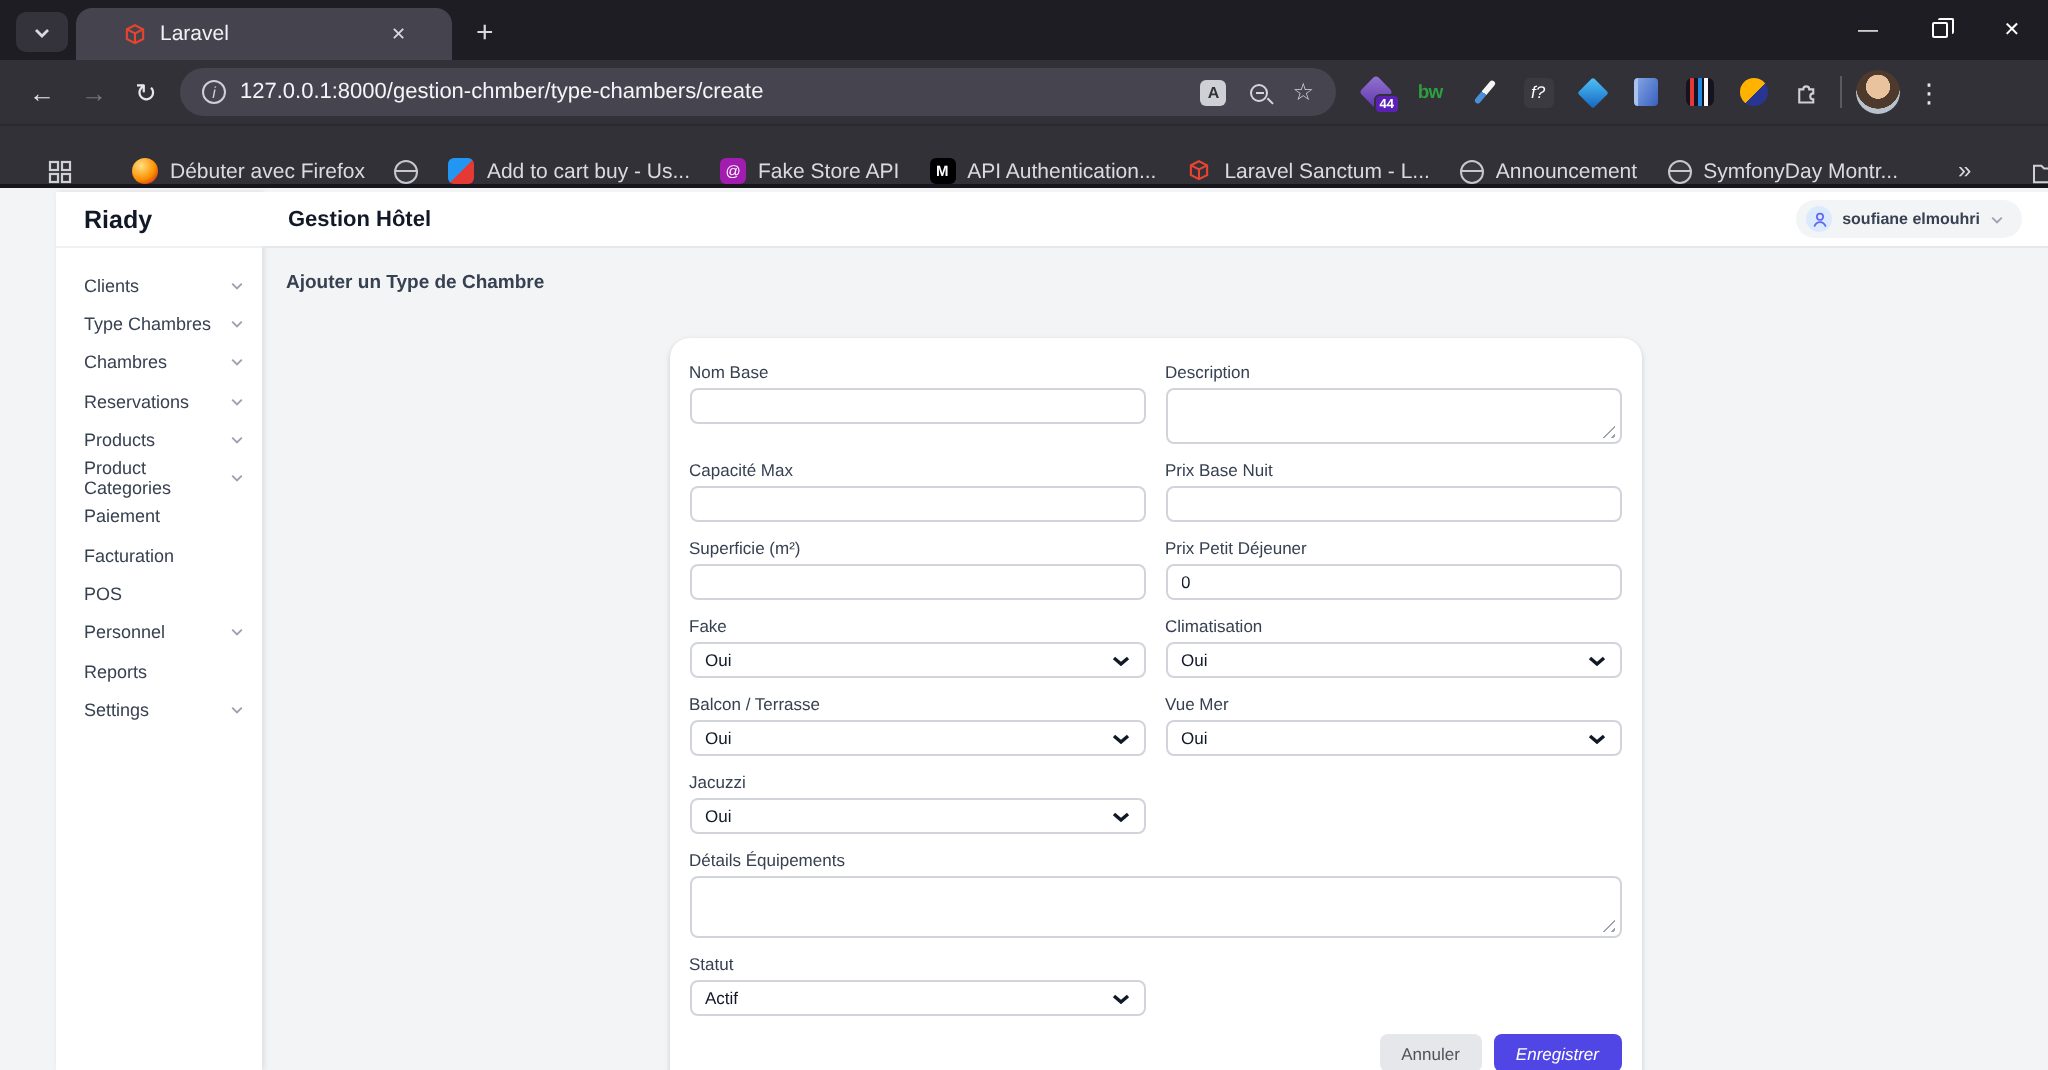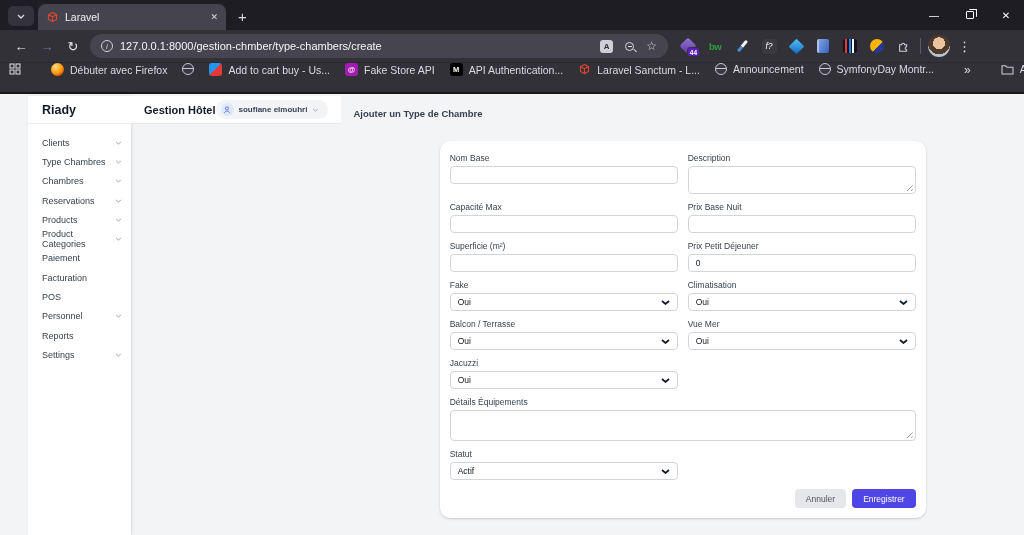--- a/index.html
+++ b/index.html
@@ -5,21 +5,21 @@
   * { margin:0; padding:0; box-sizing:border-box; }
   html,body { width:1024px; height:535px; overflow:hidden; }
   body { font-family:"Liberation Sans", sans-serif; background:#f3f4f6; }
   .window { position:relative; width:1024px; height:535px; }
 
   
   .tabstrip { height:30px; background:#1e1d23; display:flex; align-items:flex-end; padding-left:8px; }
   .tablist-btn { width:26px; height:20px; margin:0 4px 4px 0; border-radius:5px; background:#34333b;
                  display:flex; align-items:center; justify-content:center; color:#d8d8de; }
   .tab { height:26px; width:188px; background:#45444e; border-radius:8px 8px 0 0;
-         display:flex; align-items:center; padding:0 8px; gap:6px; }
+         display:flex; align-items:center; padding:0 23px; gap:6px; }
   .tab-title { color:#f1f1f4; font-size:10.5px; flex:1; }
   .tab-close { color:#d8d8de; font-size:9px; }
   .newtab { color:#d8d8de; font-size:15px; margin:0 0 6px 12px; line-height:1; }
   .win-controls { margin-left:auto; display:flex; height:30px; align-self:flex-start; }
   .win-btn { width:36px; display:flex; align-items:center; justify-content:center; color:#fff; font-size:10px; }
   .restore-box { width:8px; height:8px; border:1px solid #fff; border-radius:1px; position:relative; background:#1e1d23; }
   .restore-box::before { content:""; position:absolute; top:-3px; left:2px; width:7px; height:7px;
                          border-top:1px solid #fff; border-right:1px solid #fff; border-radius:1px; }
 
   .toolbar { height:32px; background:#323138; display:flex; align-items:center; padding:0 8px; }
@@ -54,21 +54,21 @@
               border-left:2.5px solid #a9c2ef; }
   .ext-stripes { width:14px; height:14px; border-radius:3px; background:#17121f;
                  background-image:linear-gradient(90deg,transparent 2px,#e53935 2px 4px,transparent 4px 6px,#1e88e5 6px 8px,transparent 8px 9px,#fafafa 9px 11px,transparent 11px); }
   .ext-orange { width:14px; height:14px; border-radius:50%; background:linear-gradient(135deg,#ffb300 0 55%,#283593 55%); }
   .chrome-divider { width:1px; height:16px; background:#5a5963; margin:0 7px; }
   .avatar { width:22px; height:22px; border-radius:50%;
             background:radial-gradient(circle at 50% 38%, #e8c39e 0 34%, #4e3a2c 35% 62%, #b9c2cc 63%); }
   .kebab { color:#e6e6ec; font-size:13px; margin-left:8px; }
 
   .bookmarksbar { height:32px; background:#323138; border-top:1px solid #2a2930; border-bottom:2px solid #17161c;
-                  display:flex; align-items:flex-start; padding:0 9px; gap:15px; }
+                  display:flex; align-items:flex-end; padding:0 24px; gap:15px; }
   .bm { display:flex; align-items:center; gap:6px; color:#dadae1; font-size:10.5px; white-space:nowrap; }
   .bm-divider { width:1px; height:15px; background:#55545e; }
   .bm-ic { width:13px; height:13px; border-radius:3px; display:flex; align-items:center; justify-content:center; flex:none; }
   .ic-firefox { border-radius:50%; background:radial-gradient(circle at 35% 30%, #ffe082, #ff9100 55%, #d84315 82%, #8e1b10); }
   .ic-globe { width:12px; height:12px; border-radius:50%; border:1.2px solid #c7c7cf; position:relative; background:#3a3940; }
   .ic-globe::after { content:""; position:absolute; left:0; right:0; top:3.6px; height:1px; background:#c7c7cf; }
   .ic-cart { background:linear-gradient(135deg,#2196f3 0 50%,#e53935 50%); border-radius:3px; }
   .ic-fakestore { background:#a21caf; color:#fff; font-size:7.5px; }
   .ic-medium { background:#000; color:#fff; font-size:7.5px; font-weight:bold; }
   .bm-chevrons { color:#dadae1; font-size:12px; }
@@ -76,21 +76,21 @@
 
   
   .app { position:absolute; top:96px; left:0; right:0; bottom:0; background:#f3f4f6; display:flex;margin-left:28px; }
   .sidebar { width:103px; background:#fff; box-shadow:1px 0 3px rgba(0,0,0,.1); display:flex; flex-direction:column; flex:none; }
   .brand { height:28px; display:flex; align-items:center; padding:0 14px; font-weight:bold; font-size:12.5px;
            color:#111827; border-bottom:1px solid #f1f1f3; }
   .nav { padding-top:9px; }
   .nav-item { height:19.3px; display:flex; align-items:center; padding:0 9px 0 14px; font-size:9px; color:#374151; cursor:pointer; }
   .nav-item .chev { margin-left:auto; color:#9ca3af; display:flex; }
 
-  .main { flex:1; display:flex; flex-direction:row; min-width:0; }
+  .main { flex:1; display:flex; flex-direction:column; min-width:0; }
   .main-header { height:28px; background:#fff; border-bottom:1px solid #e5e7eb; display:flex; align-items:center; padding:0 13px; flex:none; }
   .main-title { font-size:11px; font-weight:bold; color:#111827; }
   .user-pill { margin-left:auto; height:19px; border-radius:10px; background:#f3f4f6; display:flex;
                align-items:center; gap:5px; padding:0 9px 0 5px; }
   .user-ic { width:13px; height:13px; border-radius:50%; background:#dbeafe; display:flex; align-items:center; justify-content:center; }
   .user-name { font-size:8px; color:#374151; font-weight:600; }
   .pill-chev { color:#9ca3af; display:flex; }
 
   .content { flex:1; padding:12px; }
   .page-title { font-size:9.5px; font-weight:600; color:#374151; }
@@ -106,21 +106,21 @@
   .sel-chev { display:flex; color:#111827; }
   .ctl-textarea { position:relative; border:1px solid #d1d5db; border-radius:4px; background:#fff; }
   .ta-sm { height:28px; } .ta-lg { height:31px; }
   .resize-h { position:absolute; right:2px; bottom:2px; width:7px; height:7px;
               background:repeating-linear-gradient(135deg, transparent 0 2px, #9ca3af 2px 3px);
               clip-path:polygon(100% 0, 100% 100%, 0 100%); }
   .actions { display:flex; justify-content:flex-end; gap:6px; margin-top:9px; }
   .btn { height:19px; border:none; border-radius:4px; font-size:8.5px; display:flex; align-items:center;
          padding:0 11px; cursor:pointer; font-family:inherit; }
   .btn-cancel { background:#e5e7eb; color:#52525b; }
-  .btn-primary { background:var(--primary, #4f46e5); color:#fff; }
+  .btn-primary { background:var(--primary, #4f46e5); color:#fff;font-style:italic; }
 </style>
 </head>
 <body>
 
 <div class="window">
 
   <div class="tabstrip">
     <div class="tablist-btn">
       <svg width="8" height="5" viewBox="0 0 8 5">
           <path d="M1 1l3 3 3-3" stroke="currentColor" fill="none" stroke-width="1.4"></path>

